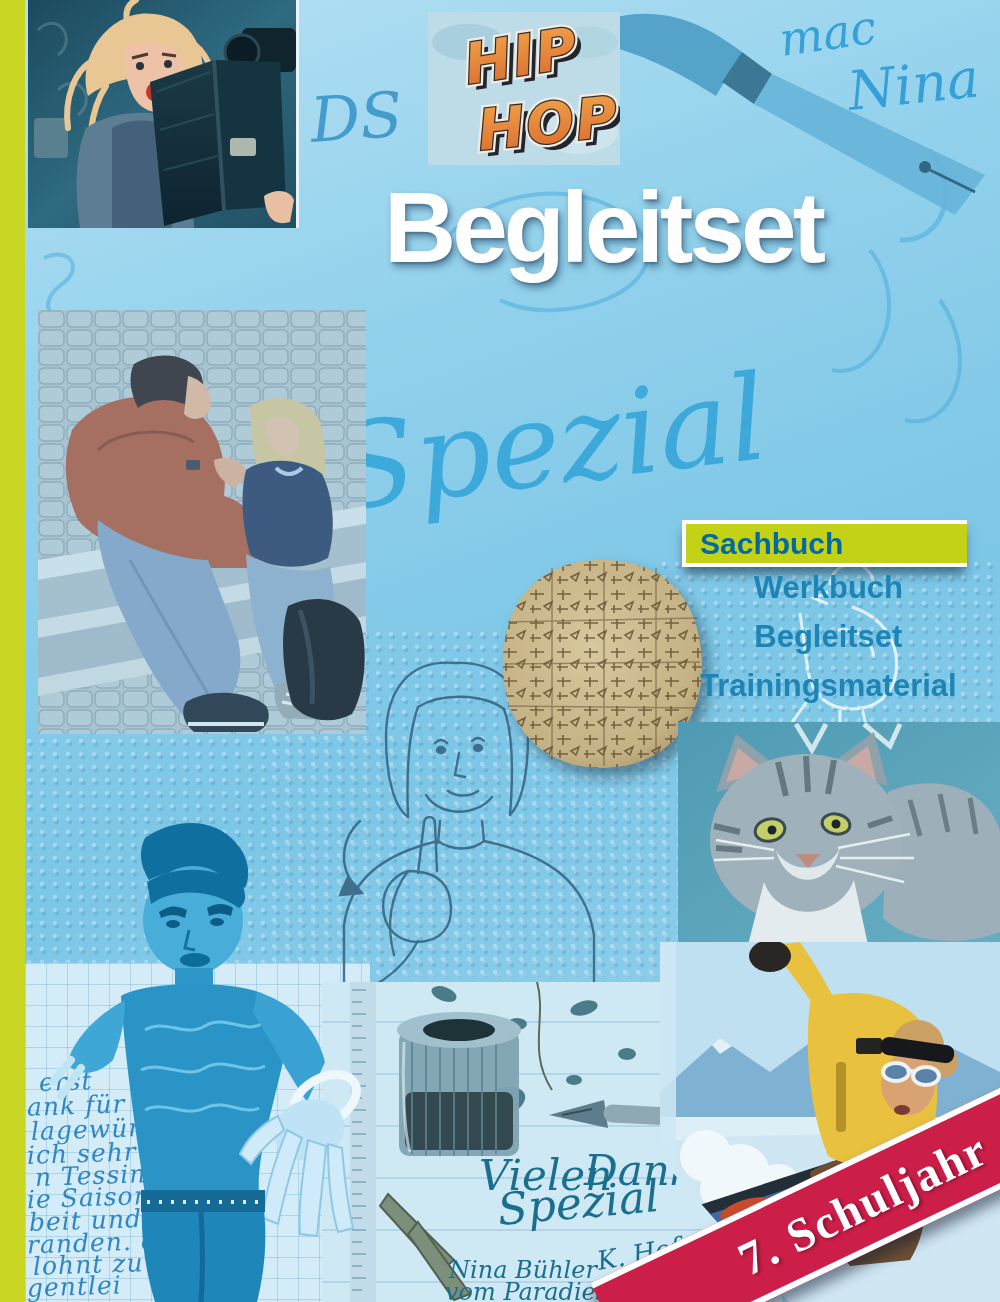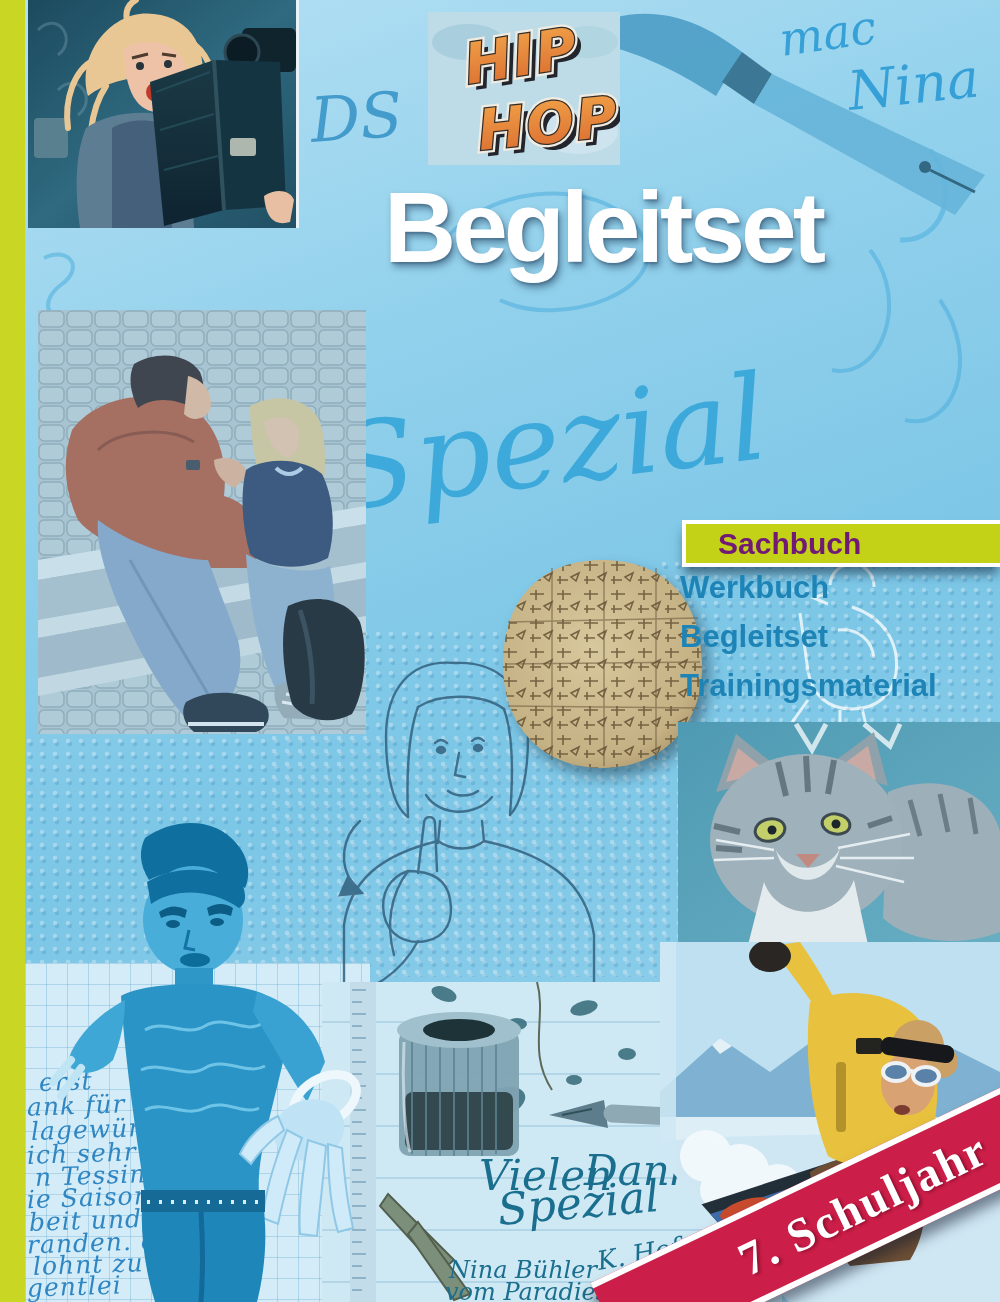--- a/index.html
+++ b/index.html
@@ -26,26 +26,26 @@
   .photo svg{display:block;}
   .tablet{filter:drop-shadow(7px 9px 7px rgba(25,45,60,.45));z-index:4;}
   .papershot{z-index:4;}
   .snowshot{z-index:5;clip-path:polygon(0 0,100% 0,100% 100%,38% 100%,0 60%);}
   .overdraw{z-index:6;}
   
   .title-block{left:384px;top:168px;z-index:7;color:#fff;font-weight:bold;
     font-size:100px;line-height:118px;letter-spacing:-4px;
     text-shadow:3px 5px 7px rgba(30,60,90,.5),1px 2px 2px rgba(40,70,100,.35);}
   
-  .badge-band{left:682px;top:520px;width:318px;height:47px;box-sizing:border-box;
+  .badge-band{left:682px;top:520px;width:285px;height:47px;box-sizing:border-box;
     background:#c3d117;border:4px solid #fff;border-right:none;
     box-shadow:0 9px 10px -2px rgba(15,35,55,.55);
-    display:flex;align-items:center;padding-left:32px;z-index:7;
-    color:#701a75;font-weight:bold;font-size:30px;letter-spacing:0;}
-  .component-list{left:680px;top:570px;z-index:7;}
+    display:flex;align-items:center;padding-left:14px;z-index:7;
+    color:#0369a1;font-weight:bold;font-size:30px;letter-spacing:0;}
+  .component-list{left:700px;top:570px;z-index:7;text-align:center;}
   .component-item{height:49px;font-size:31px;font-weight:bold;color:#1e84b6;letter-spacing:0;}
   
   .ribbon{left:583px;top:1158px;width:560px;height:92px;box-sizing:border-box;
     background:#cb1e48;border-top:6px solid #fff;border-bottom:6px solid #fff;
     transform:rotate(-25.5deg);z-index:8;display:flex;align-items:center;justify-content:center;
     box-shadow:-5px 10px 13px rgba(15,25,45,.5);}
   .ribbon span{color:#fff;font-family:"Liberation Serif",serif;font-weight:bold;
     font-size:47px;letter-spacing:2px;text-shadow:2px 2px 3px rgba(110,8,35,.6);}
   .bgsvg{left:0;top:0;z-index:1;}
 </style>

